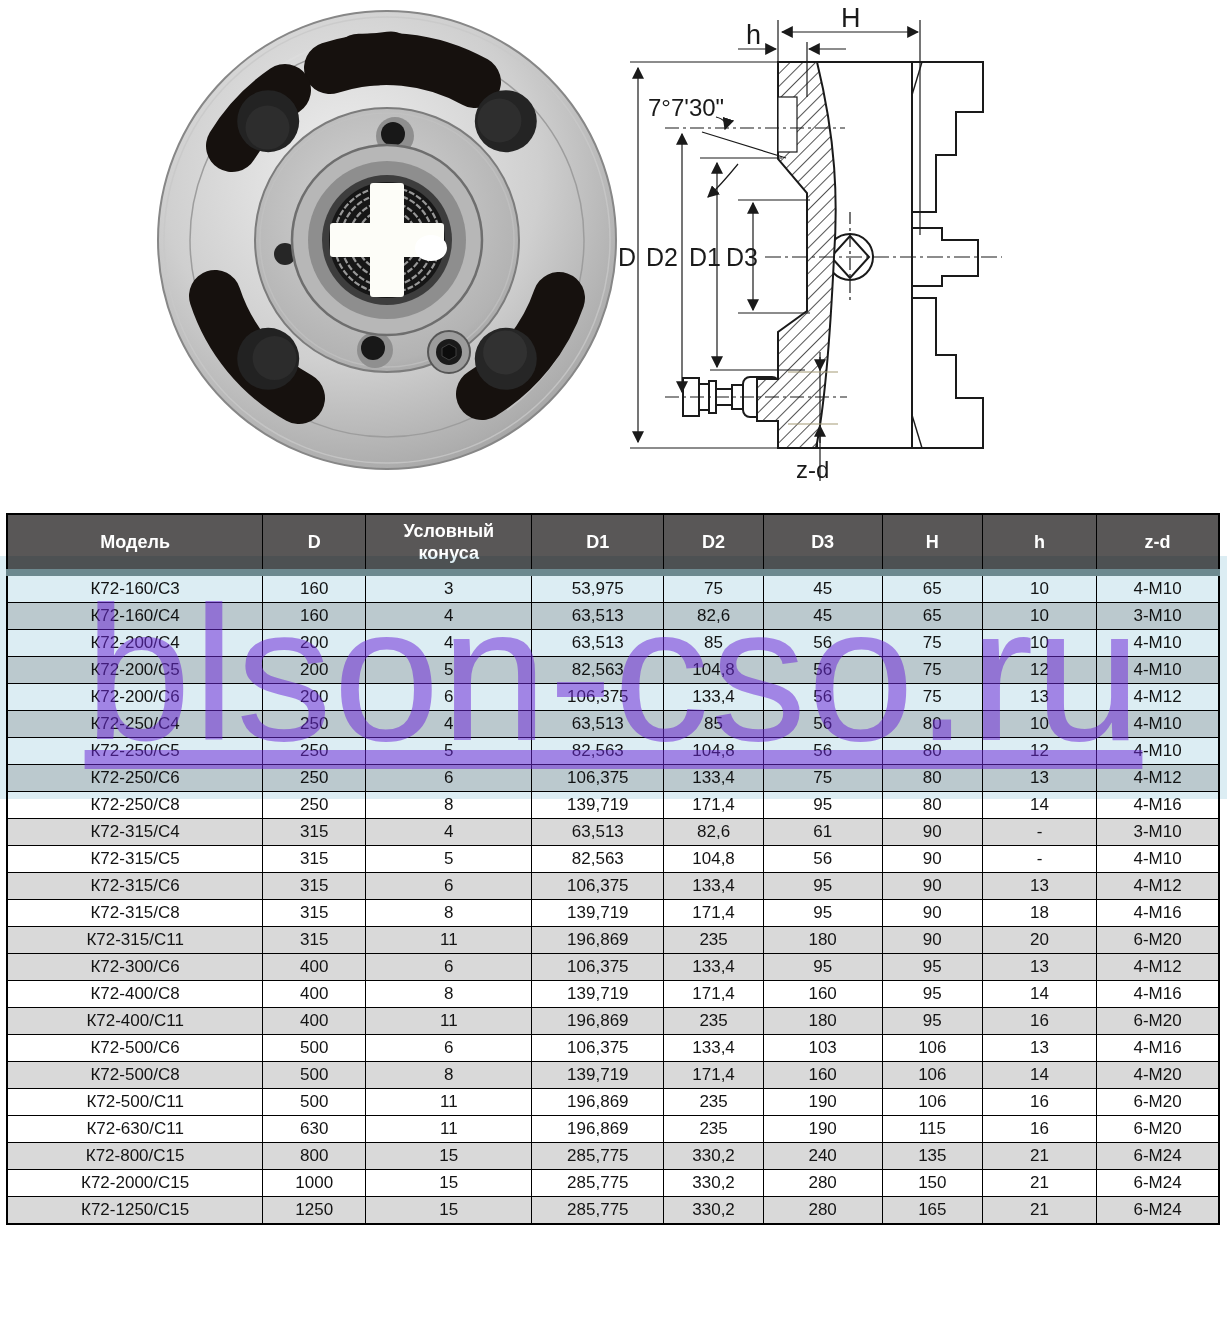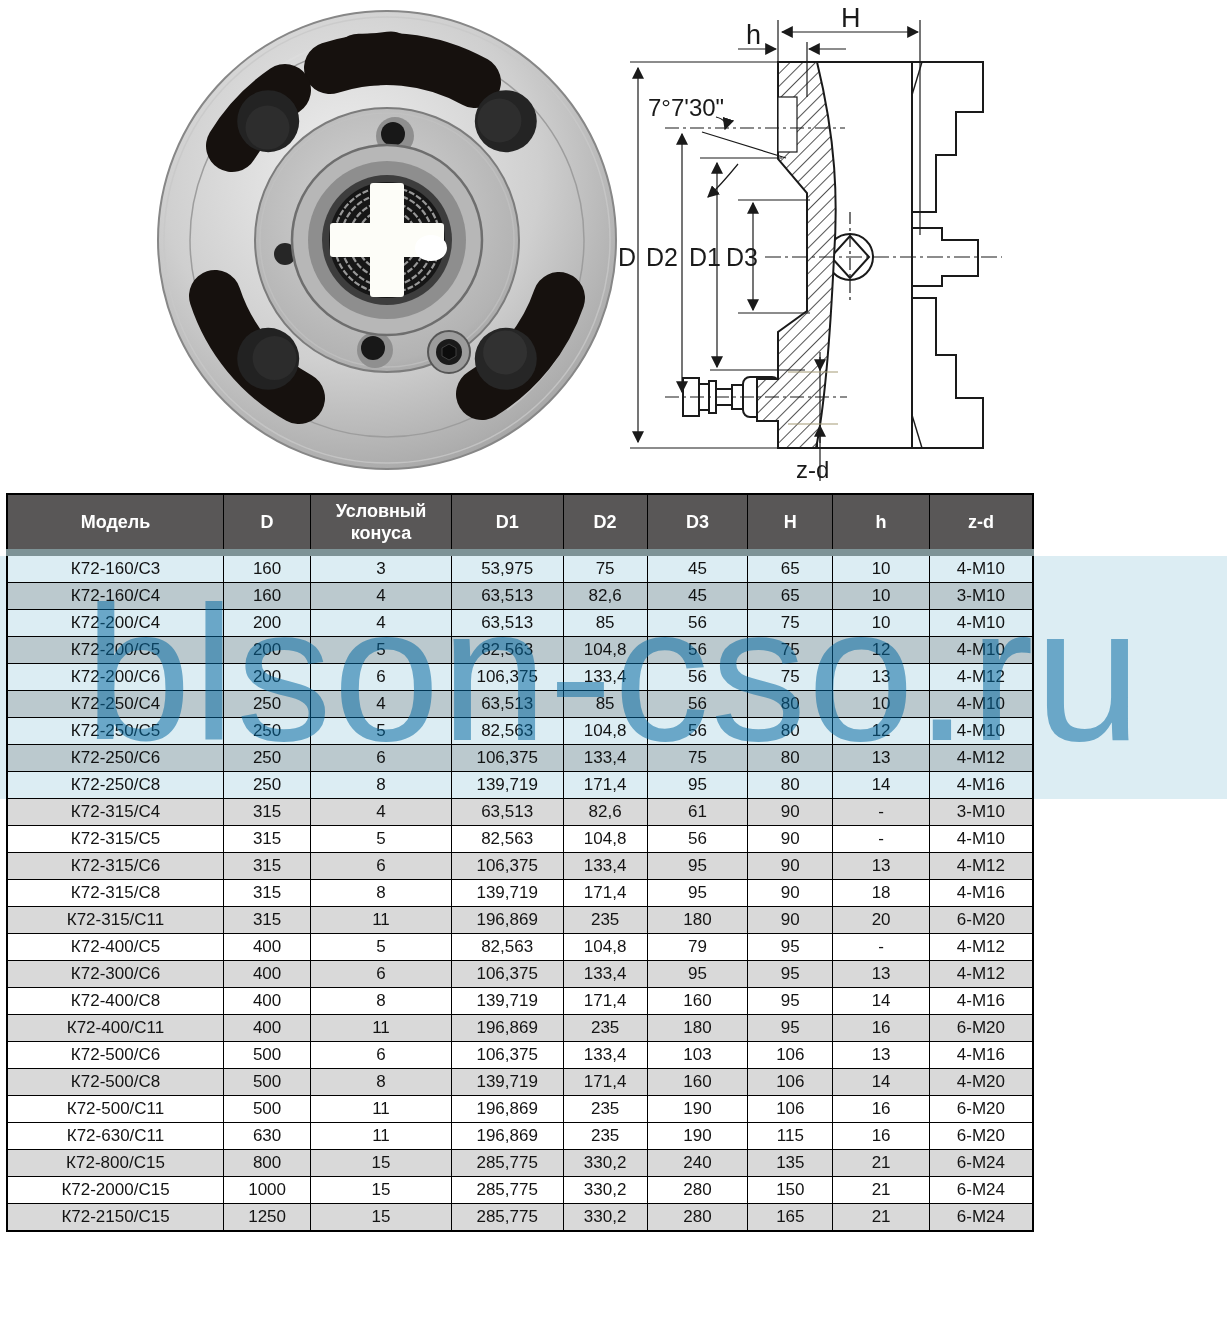--- a/index.html
+++ b/index.html
@@ -7,21 +7,21 @@
     position:relative; width:1227px; height:1326px; background:#fff;
     font-family:"Liberation Sans", sans-serif; overflow:hidden;
   }
   
   .photo-wrap   { position:absolute; left:152px; top:0;  width:470px; height:480px; }
   .drawing-wrap { position:absolute; left:610px; top:0;  width:617px; height:492px; }
   .photo-wrap svg, .drawing-wrap svg { display:block; width:100%; height:100%; }
   .dwg-label { font-family:"Liberation Sans", sans-serif; fill:#1a1a1a; }
 
   
-  .table-wrap { position:absolute; left:6px; top:493px; width:1028px; z-index:1; }
+  .table-wrap { position:absolute; left:6px; top:513px; width:1214px; z-index:1; }
   table.spec { border-collapse:collapse; width:100%; table-layout:fixed; border:2px solid #000; }
   table.spec th {
     background:var(--header-bg,#595757); color:#fff; font-weight:bold; font-size:18px;
     border:1px solid #000; border-bottom:7px solid #7e9396; height:54px;
     white-space:pre-line; line-height:1.25; padding:0;
   }
   table.spec td {
     border:1px solid #000; height:26px; padding:0; text-align:center;
     font-size:17px; color:#141414; background:#fff;
   }
@@ -30,22 +30,22 @@
   
   .tint-band {
     position:absolute; left:0; top:556px; width:1227px; height:243px;
     background:var(--tint,#dcedf3); mix-blend-mode:multiply;
     z-index:5; pointer-events:none;
   }
   .watermark {
     position:absolute; left:10px; top:548px; width:1207px; height:250px;
     display:flex; align-items:center; justify-content:center;
     font-size:192px; font-weight:400; letter-spacing:1px;
-    color:#0369a1; opacity:0.52; z-index:6; pointer-events:none;
-    font-family:"Liberation Sans", sans-serif; white-space:nowrap;
+    color:#6d28d9; opacity:0.52; z-index:6; pointer-events:none;
+    font-family:"Liberation Sans", sans-serif; white-space:nowrap;text-decoration:underline;
   }
 </style>
 </head>
 <body>
 
 <div id="page">
 
   <div class="photo-wrap">
     <svg viewBox="0 0 470 480">
       <defs>
@@ -398,31 +398,20 @@
             <td>К72-315/С11</td>
             <td>315</td>
             <td>11</td>
             <td>196,869</td>
             <td>235</td>
             <td>180</td>
             <td>90</td>
             <td>20</td>
             <td>6-М20</td>
           </tr>
-          <tr>
-            <td>К72-400/С5</td>
-            <td>400</td>
-            <td>5</td>
-            <td>82,563</td>
-            <td>104,8</td>
-            <td>79</td>
-            <td>95</td>
-            <td>-</td>
-            <td>4-М12</td>
-          </tr>
           <tr class="gray">
             <td>К72-300/С6</td>
             <td>400</td>
             <td>6</td>
             <td>106,375</td>
             <td>133,4</td>
             <td>95</td>
             <td>95</td>
             <td>13</td>
             <td>4-М12</td>
@@ -509,21 +498,21 @@
             <td>1000</td>
             <td>15</td>
             <td>285,775</td>
             <td>330,2</td>
             <td>280</td>
             <td>150</td>
             <td>21</td>
             <td>6-М24</td>
           </tr>
           <tr class="gray">
-            <td>К72-2150/С15</td>
+            <td>К72-1250/С15</td>
             <td>1250</td>
             <td>15</td>
             <td>285,775</td>
             <td>330,2</td>
             <td>280</td>
             <td>165</td>
             <td>21</td>
             <td>6-М24</td>
           </tr>
         </tbody>

